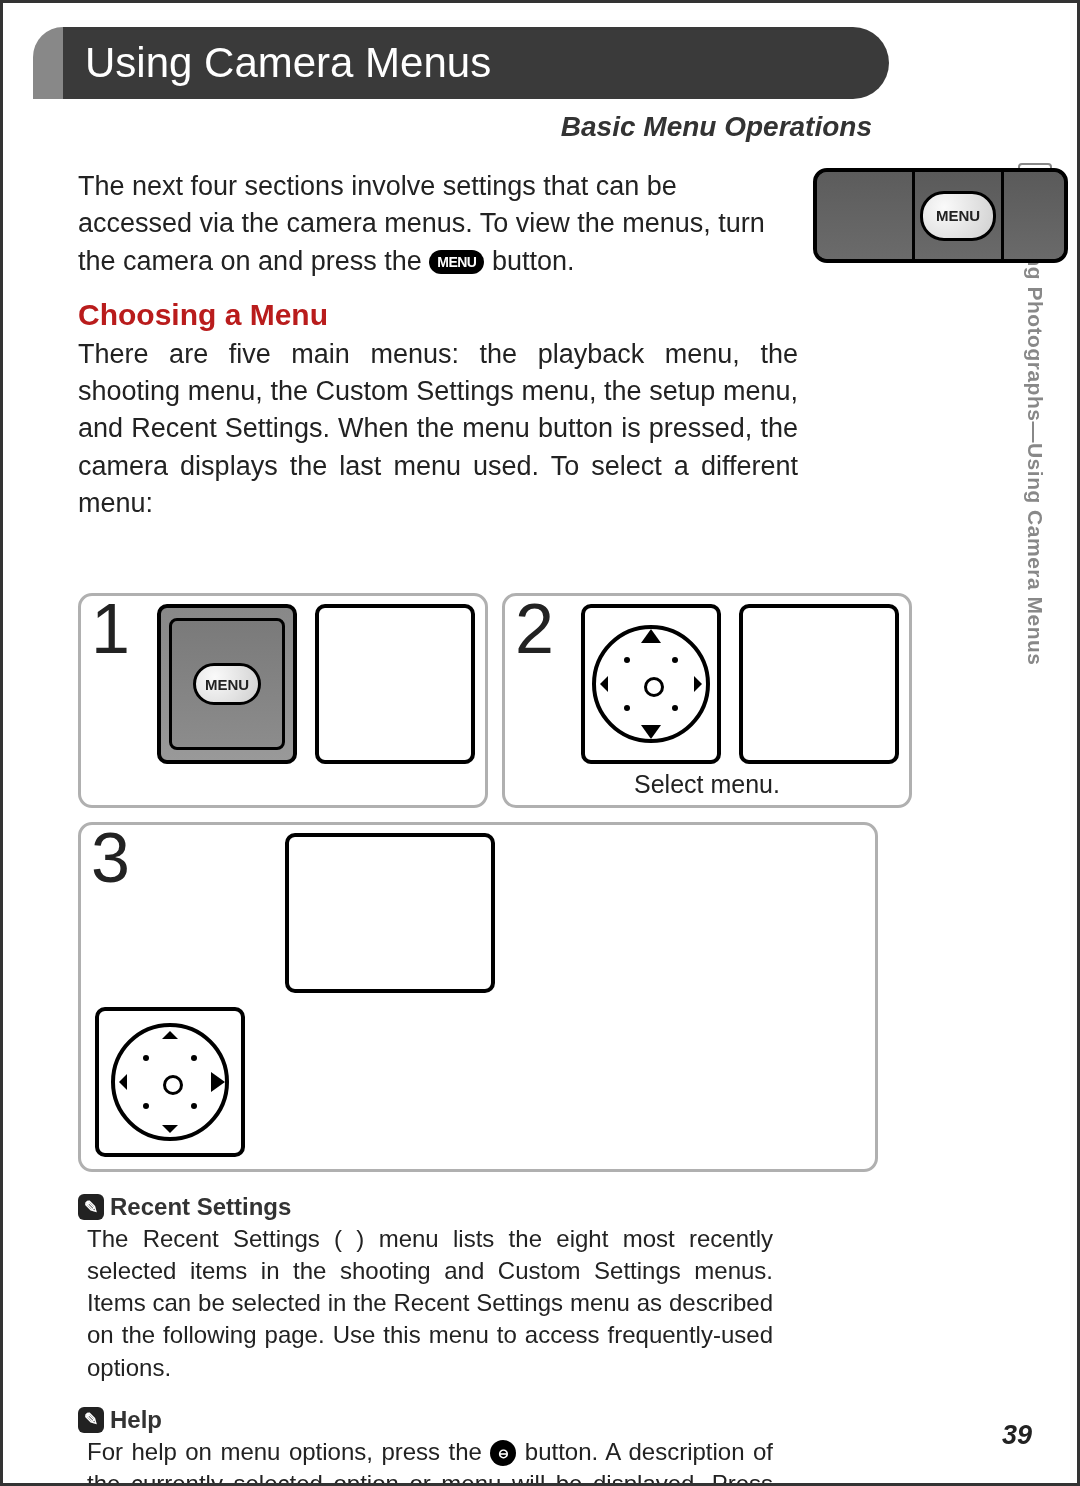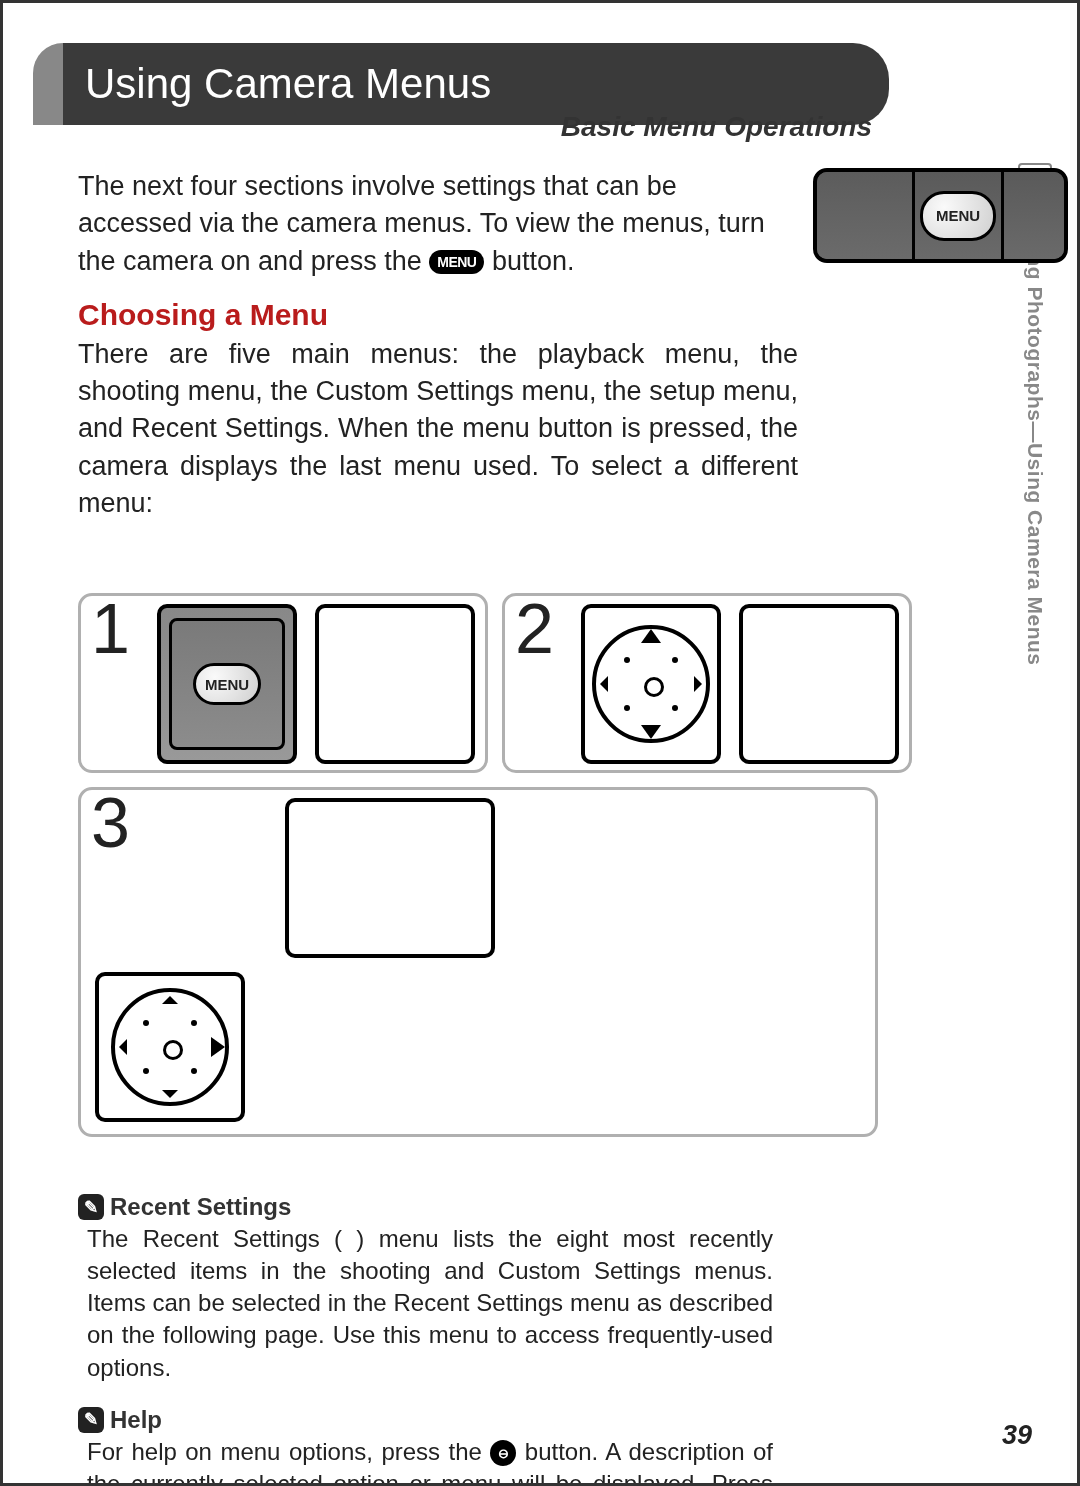--- a/index.html
+++ b/index.html
@@ -10,23 +10,23 @@
     color: #222;
     width: 1080px;
     height: 1486px;
     position: relative;
     box-sizing: border-box;
     border: 3px solid #333;
   }
   .header-banner {
     position: absolute;
     left: 30px;
-    top: 40px;
+    top: 24px;
     right: 188px;
-    height: 82px;
+    height: 72px;
     display: flex;
     align-items: stretch;
   }
   .banner-left {
     flex: 0 0 30px;
     background: #888;
     border-top-left-radius: 36px;
     border-bottom-left-radius: 0;
   }
   .banner-dark {
@@ -343,20 +343,21 @@
             <div class="tri right"></div>
             <div class="ctr"></div>
             <div class="dot" style="left:28px;top:28px;"></div>
             <div class="dot" style="right:28px;top:28px;"></div>
             <div class="dot" style="left:28px;bottom:28px;"></div>
             <div class="dot" style="right:28px;bottom:28px;"></div>
           </div>
         </div>
         <div class="step-illus wide"></div>
       </div>
+      <div class="step-caption">Select menu.</div>
     </div>
   </div>
 
   <div class="step-box full">
     <div class="step-top">
       <div class="step-num">3</div>
       <div style="flex:0 0 110px;"></div>
       <div class="step-illus wide" style="max-width:210px;"></div>
     </div>
     <div style="position:absolute;left:14px;bottom:12px;">

